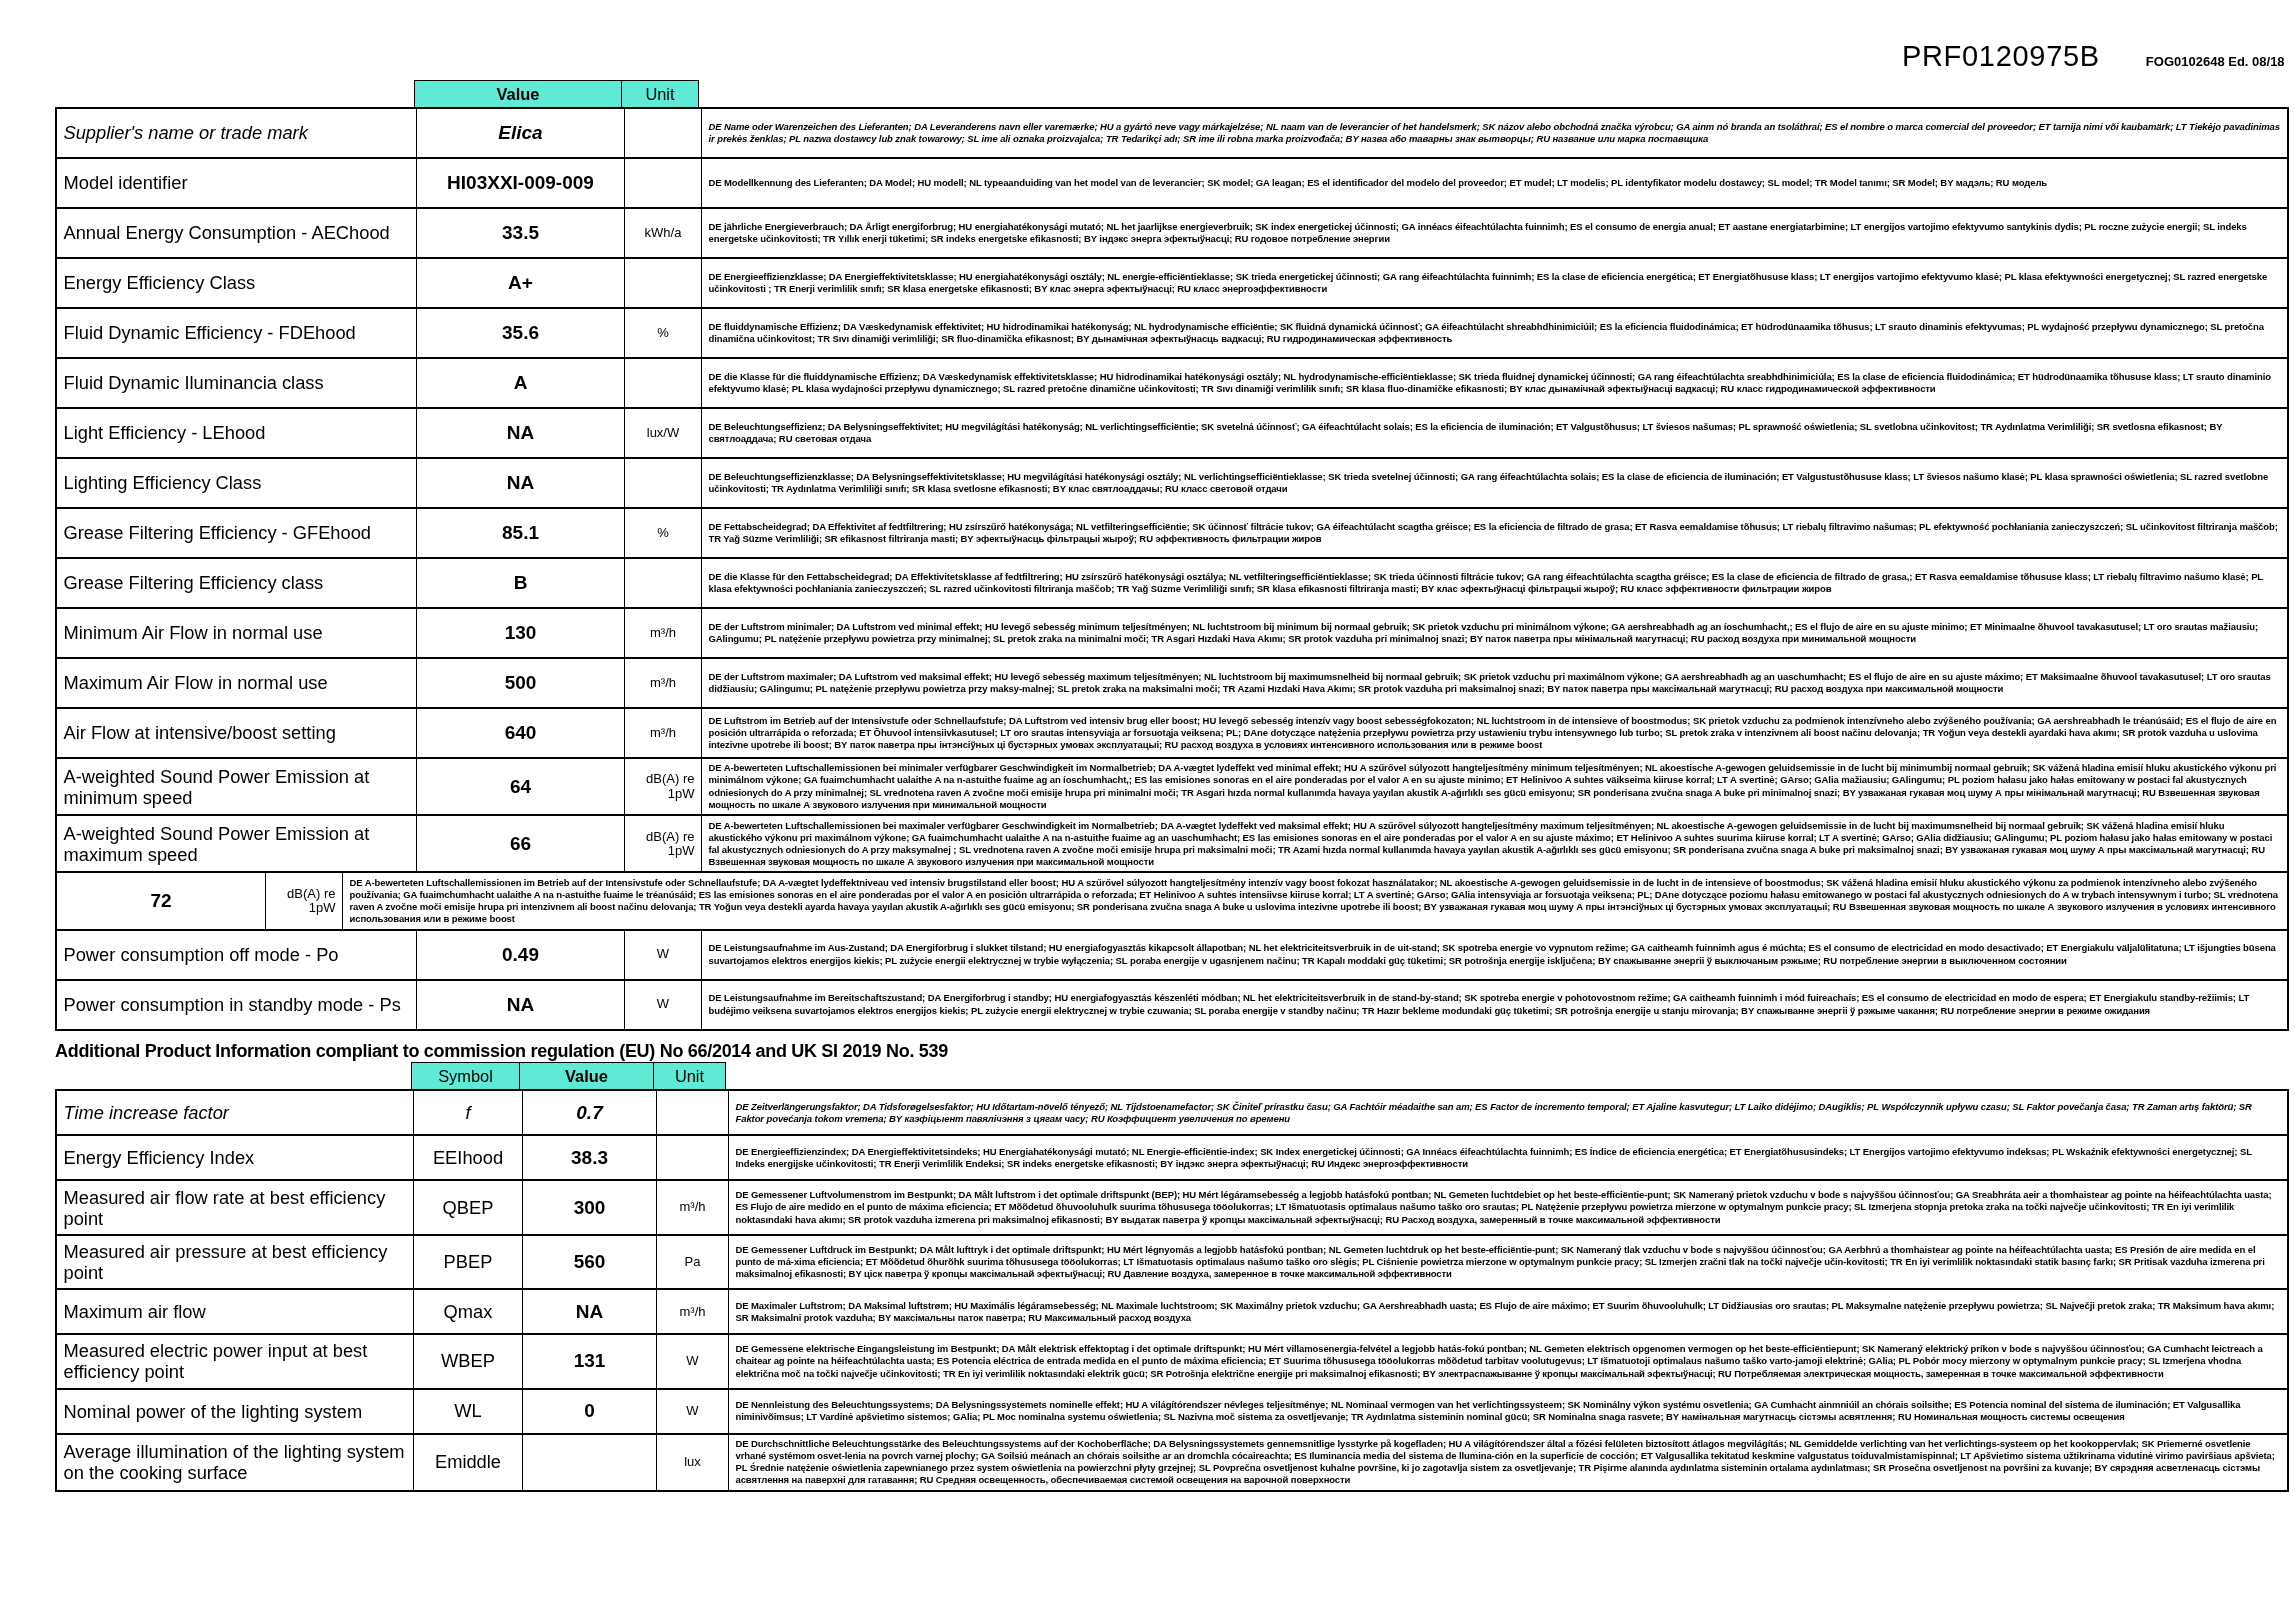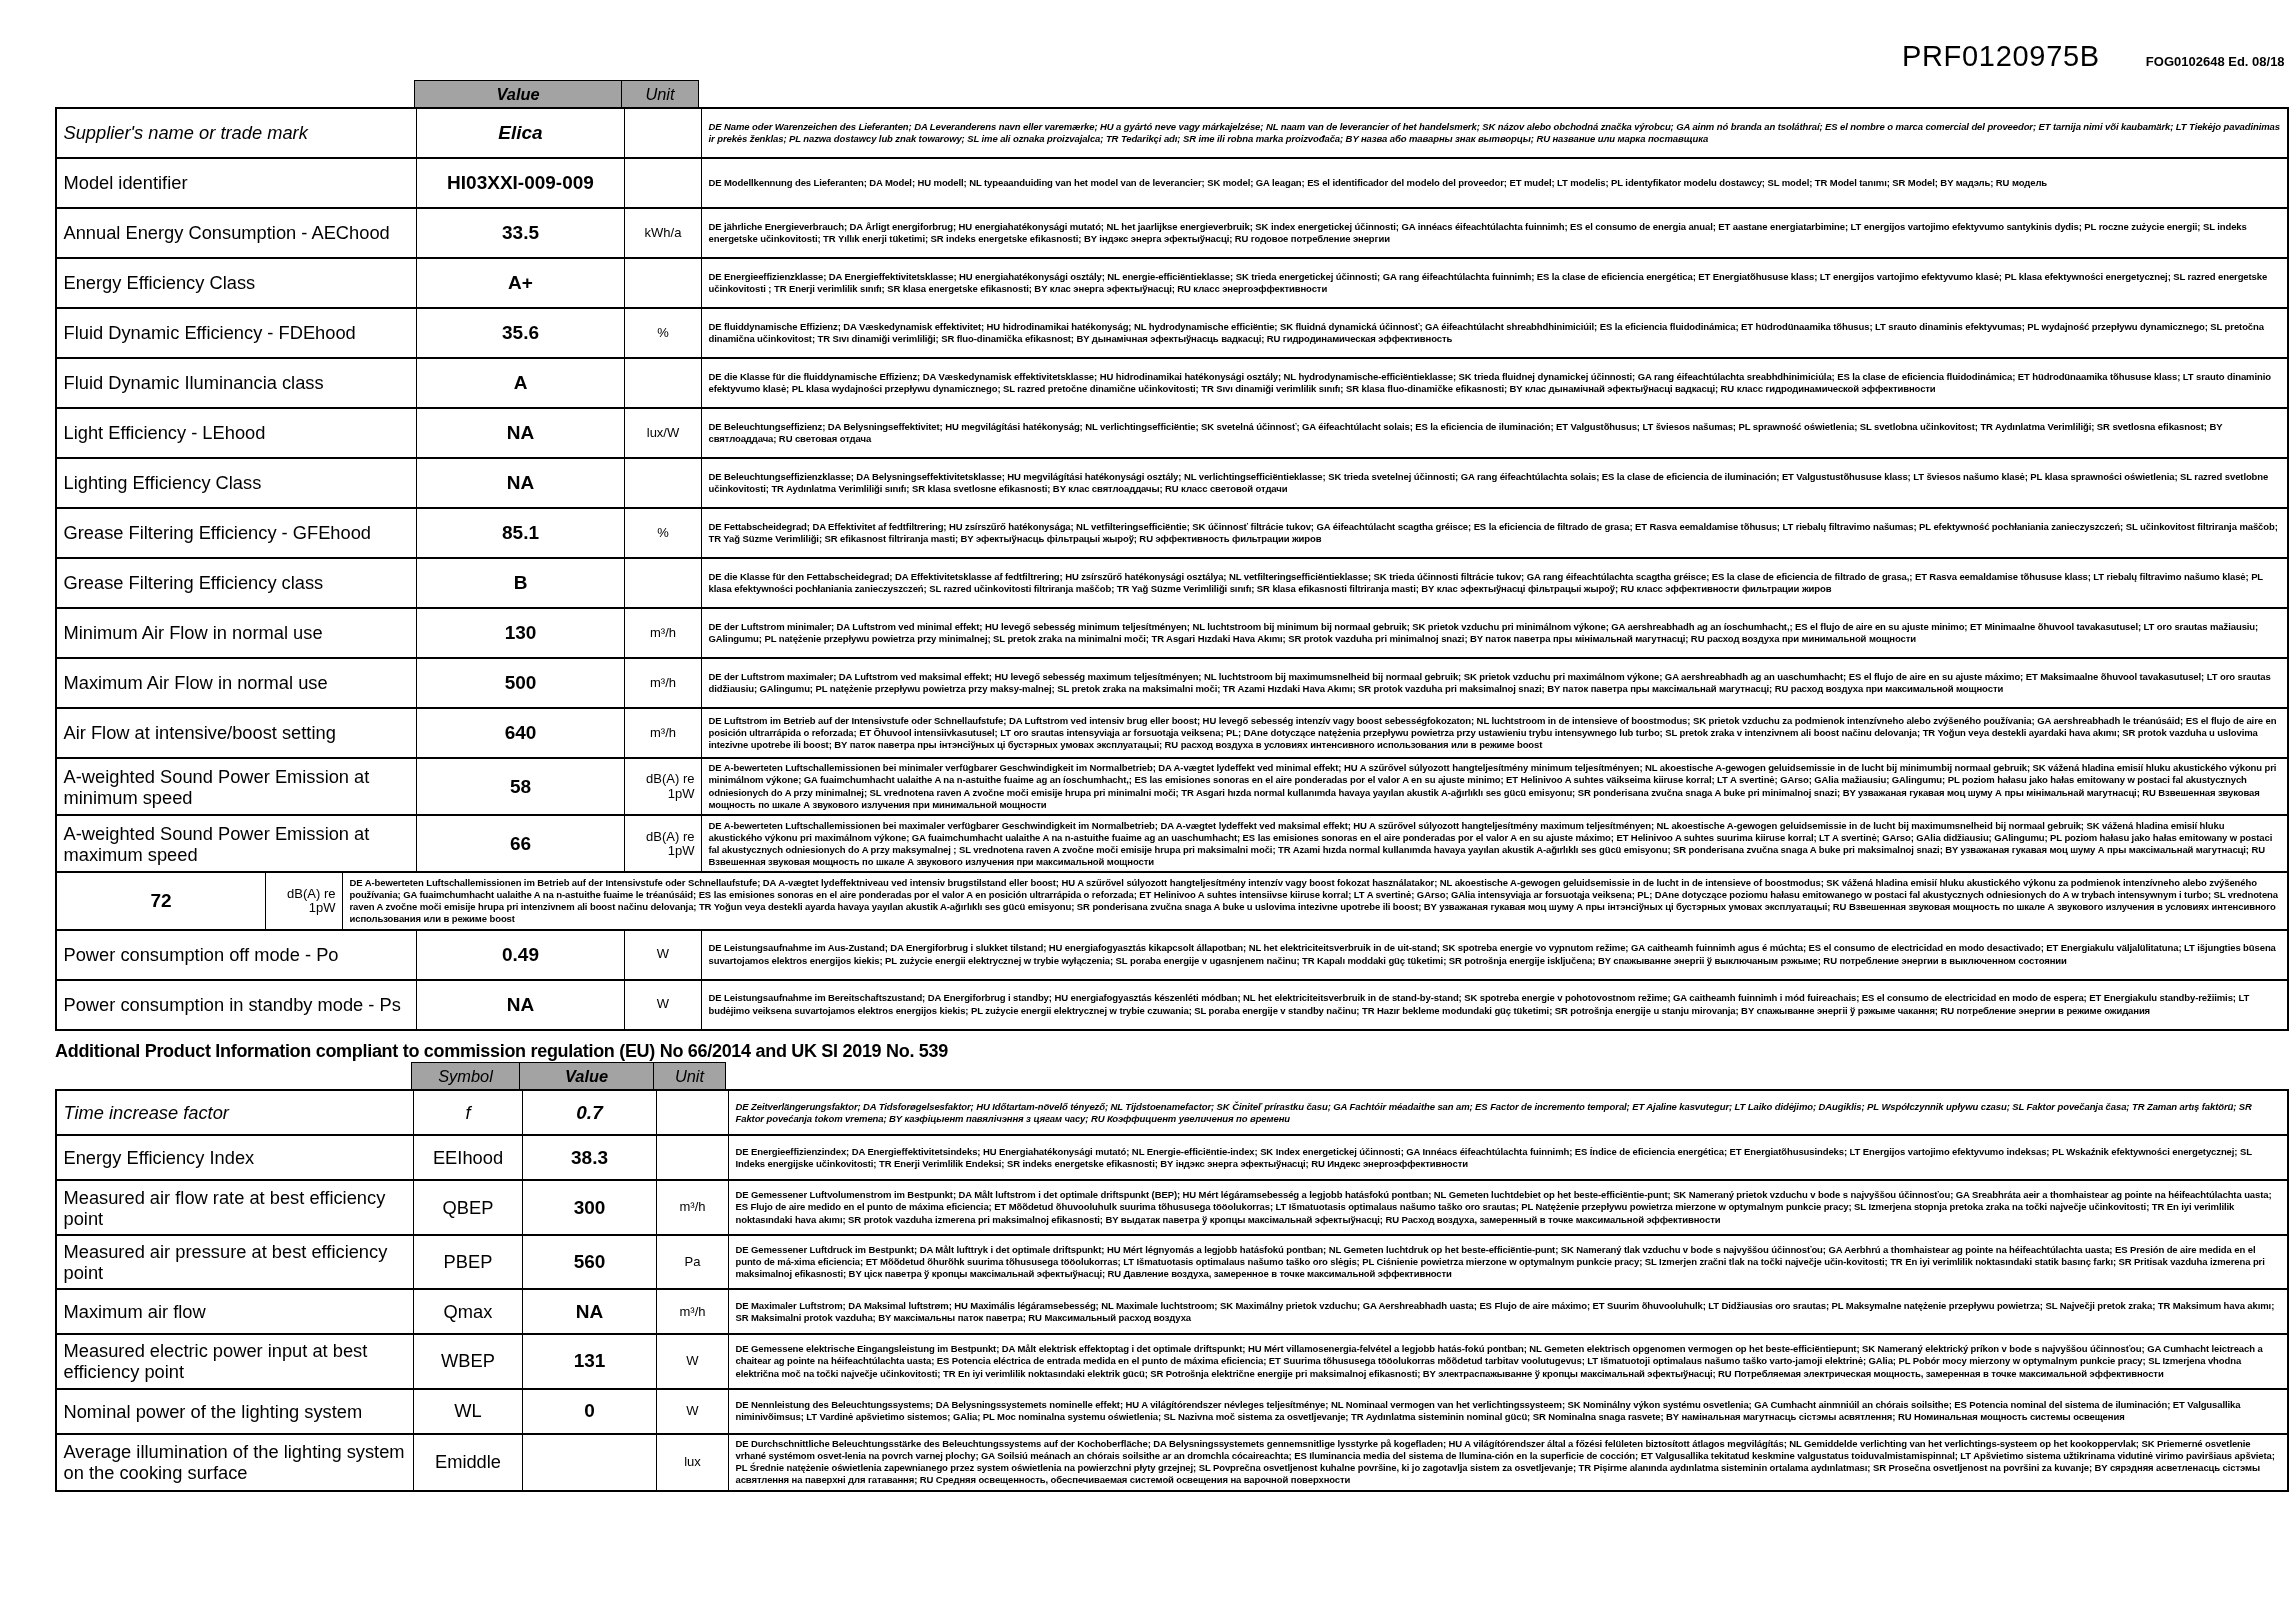--- a/index.html
+++ b/index.html
@@ -27,21 +27,21 @@
   .t2 .c-symbol{width:109px;}
   .t2 .c-value{width:134px;}
   .t2 .c-unit{width:72px;}
   .c-desc{flex:1;}
 
   
   .hdr{display:flex;align-items:stretch;}
   .hdr .h{box-sizing:border-box;font-size:16.4px;text-align:center;
           padding:3.9px 0 3.3px 0;}
   .hdr .ghost{border:none;}
-  .hdr .boxed{border:1.3px solid #000;border-bottom:none;background:#a3a3a3;font-style:italic;}
+  .hdr .boxed{border:1.3px solid #000;border-bottom:none;background:#5eead4;}
   .hdr .boxed + .boxed{border-left:none;}
 
   
   .tbl{border:2px solid #000;}
   .row{display:flex;align-items:stretch;border-top:2px solid #000;}
   .row:first-child{border-top:none;font-style:italic;}
   .cell{box-sizing:border-box;padding:5.2px 6.5px;display:flex;flex-direction:column;justify-content:center;}
   .cell + .cell{border-left:1.3px solid #000;}
   .c-label{font-size:18.3px;line-height:1.15;justify-content:center;}
   .c-symbol{font-size:18.3px;align-items:center;text-align:center;}
@@ -157,21 +157,21 @@
 
   <div class="row">
     <div class="cell c-label">Air Flow at intensive/boost setting</div>
     <div class="cell c-value">640</div>
     <div class="cell c-unit">m³/h</div>
     <div class="cell c-desc">DE Luftstrom im Betrieb auf der Intensivstufe oder Schnellaufstufe; DA Luftstrom ved intensiv brug eller boost; HU levegő sebesség intenzív vagy boost sebességfokozaton; NL luchtstroom  in de intensieve of boostmodus; SK prietok vzduchu za podmienok intenzívneho alebo zvýšeného používania; GA aershreabhadh le tréanúsáid; ES el flujo de aire en posición ultrarrápida o reforzada; ET Õhuvool intensiivkasutusel; LT oro srautas intensyviąja ar forsuotąja veiksena; PL; DAne dotyczące natężenia przepływu powietrza przy ustawieniu trybu intensywnego lub turbo; SL pretok zraka v intenzivnem ali boost načinu delovanja; TR Yoğun veya destekli ayardaki hava akımı; SR protok vazduha u uslovima intezivne upotrebe ili boost; BY паток паветра пры інтэнсіўных ці бустэрных умовах эксплуатацыі; RU расход воздуха в условиях интенсивного использования или в режиме boost</div>
   </div>
 
   <div class="row">
     <div class="cell c-label">A-weighted Sound Power Emission at minimum speed</div>
-    <div class="cell c-value">58</div>
+    <div class="cell c-value">64</div>
     <div class="cell c-unit">dB(A) re 1pW</div>
     <div class="cell c-desc">DE A-bewerteten Luftschallemissionen bei minimaler verfügbarer Geschwindigkeit im Normalbetrieb; DA A-vægtet lydeffekt ved minimal effekt; HU A szűrővel súlyozott hangteljesítmény minimum teljesítményen; NL akoestische A-gewogen geluidsemissie in de lucht  bij minimumbij normaal gebruik; SK vážená hladina emisií hluku akustického výkonu pri minimálnom výkone; GA fuaimchumhacht ualaithe A na n-astuithe fuaime ag an íoschumhacht,; ES las emisiones sonoras en el aire ponderadas por el valor A en su ajuste minimo; ET Helinivoo A suhtes väikseima kiiruse korral; LT A svertinė; GArso; GAlia mažiausiu; GAlingumu; PL poziom hałasu jako hałas emitowany w postaci fal akustycznych odniesionych do A przy minimalnej; SL vrednotena raven A zvočne moči emisije hrupa pri minimalni moči; TR Asgari hızda normal kullanımda havaya yayılan akustik A-ağırlıklı ses gücü emisyonu; SR ponderisana zvučna snaga A buke pri minimalnoj snazi; BY узважаная гукавая моц шуму А пры мінімальнай магутнасці; RU Взвешенная звуковая мощность по шкале А звукового излучения при минимальной мощности</div>
   </div>
 
   <div class="row">
     <div class="cell c-label">A-weighted Sound Power Emission at maximum speed</div>
     <div class="cell c-value">66</div>
     <div class="cell c-unit">dB(A) re 1pW</div>
     <div class="cell c-desc">DE A-bewerteten Luftschallemissionen bei maximaler verfügbarer Geschwindigkeit im Normalbetrieb; DA A-vægtet lydeffekt ved maksimal effekt; HU A szűrővel súlyozott hangteljesítmény maximum teljesítményen; NL akoestische A-gewogen geluidsemissie in de lucht  bij maximumsnelheid bij normaal gebruik; SK vážená hladina emisií hluku akustického výkonu pri maximálnom výkone; GA fuaimchumhacht ualaithe A na n-astuithe fuaime ag an uaschumhacht; ES las emisiones sonoras en el aire ponderadas por el valor A en su ajuste máximo; ET Helinivoo A suhtes suurima kiiruse korral; LT A svertinė; GArso; GAlia didžiausiu; GAlingumu; PL poziom hałasu jako hałas emitowany w postaci fal akustycznych odniesionych do A przy maksymalnej ; SL vrednotena raven A zvočne moči emisije hrupa pri maksimalni moči; TR Azami hızda normal kullanımda havaya yayılan akustik A-ağırlıklı ses gücü emisyonu; SR ponderisana zvučna snaga A buke pri maksimalnoj snazi; BY узважаная гукавая моц шуму А пры максімальнай магутнасці; RU Взвешенная звуковая мощность по шкале А звукового излучения при максимальной мощности</div>
   </div>

